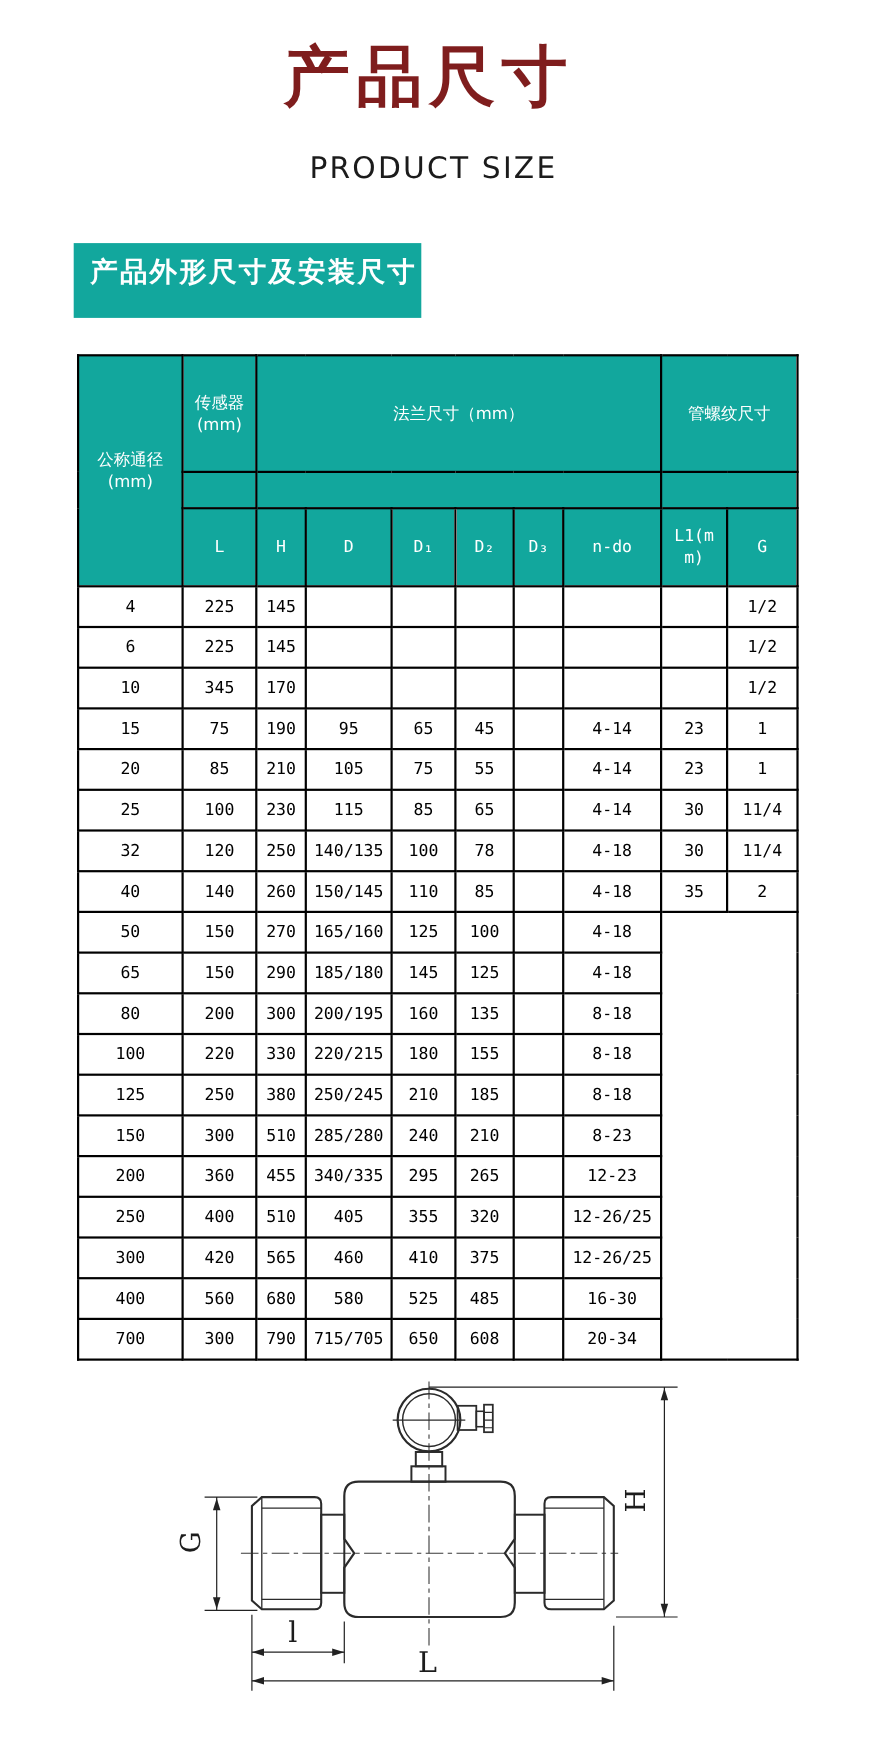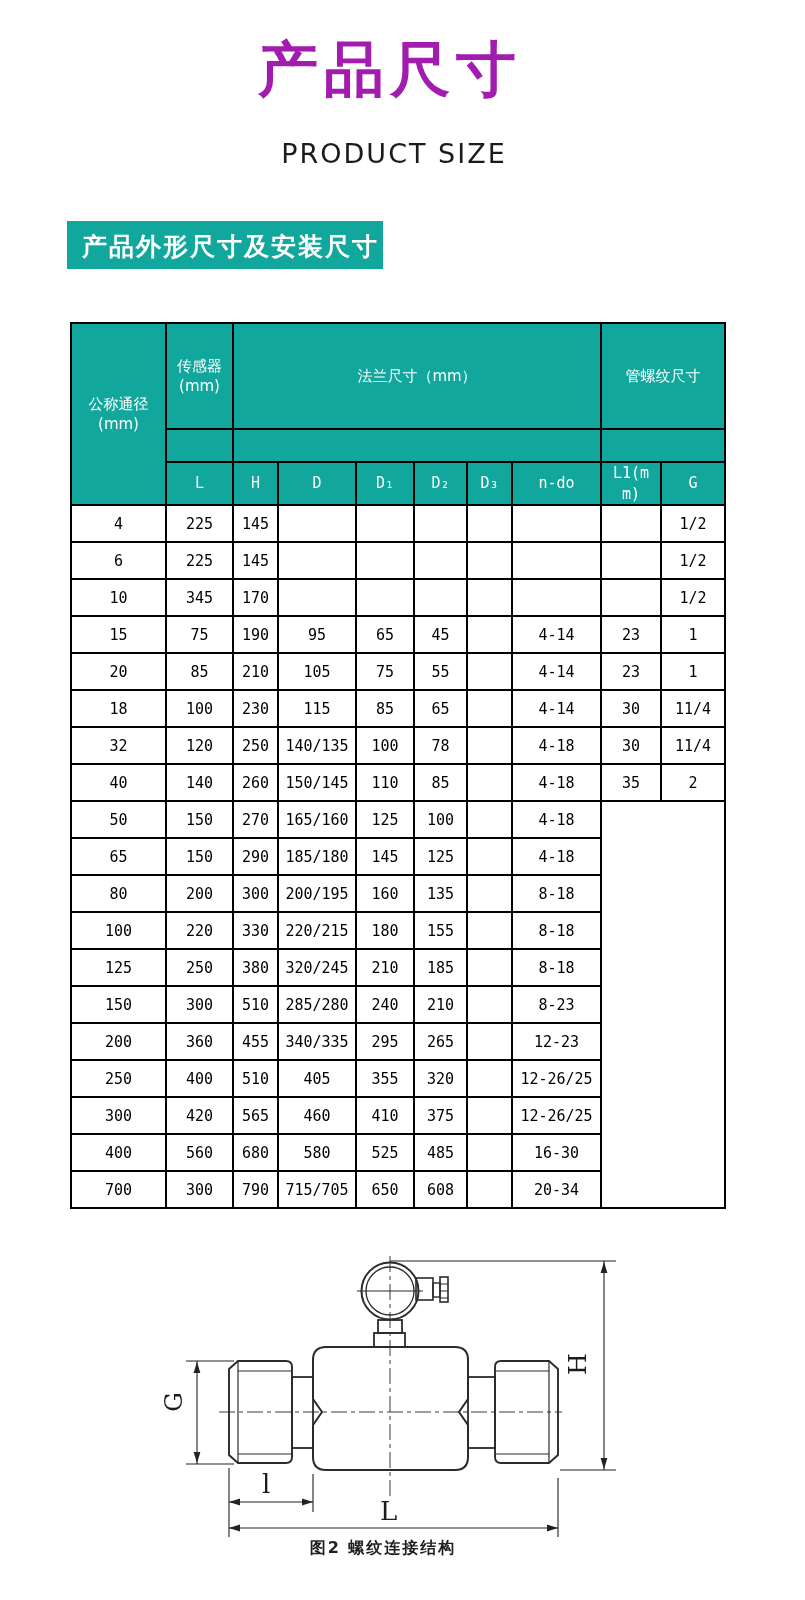--- a/index.html
+++ b/index.html
@@ -3,28 +3,28 @@
 <meta charset="utf-8">
 <style>
   html,body { margin:0; padding:0; background:#ffffff; }
   .page {
     position:relative; width:805px; height:1600px; background:#fff;
     font-family:"DejaVu Sans", sans-serif; overflow:hidden;
   }
   .title {
     position:absolute; top:30px; left:0; width:780px; margin:0;
     text-align:center; font-size:60px; font-weight:700; letter-spacing:6px;
-    color:#a21caf;
+    color:#7f1d1d;
   }
   .subtitle {
     position:absolute; top:138px; left:4px; width:780px;
     text-align:center; font-size:27px; letter-spacing:2px; color:#1b1b1b;
   }
   .banner {
-    position:absolute; left:67px; top:221px; width:316px; height:48px;
+    position:absolute; left:67px; top:221px; width:316px; height:68px;
     background:#12a79d; color:#ffffff; box-sizing:border-box;
     font-size:25px; font-weight:700; line-height:52px; padding-left:15px;
     letter-spacing:2px;
   }
   table.size-table {
     position:absolute; left:70px; top:322px; width:654px;
     border-collapse:collapse; table-layout:fixed;
   }
   .size-table th, .size-table td {
     border:2px solid #000; padding:0; text-align:center; vertical-align:middle;
@@ -33,21 +33,21 @@
   .size-table thead th {
     background:#12a79d; color:#ffffff; font-weight:400;
     font-family:"DejaVu Sans", sans-serif; font-size:15px; line-height:1.35;
   }
   tr.h1 { height:106px; }
   tr.h2 { height:33px; }
   tr.h3 { height:43px; }
   tr.h3 th {
     font-family:"DejaVu Sans Mono","DejaVu Sans",monospace; font-size:15px;
   }
-  th.th-l1 { font-size:13px; word-break:break-all; line-height:1.2; padding:0 3px; }
+  th.th-l1 { font-size:13px; word-break:break-all; line-height:1.2; padding:14px 3px; }
   .size-table tbody tr { height:37px; }
   .size-table tbody td {
     font-family:"DejaVu Sans Mono","DejaVu Sans",monospace;
     font-size:15px; color:#000; background:#fff;
   }
   .figure-svg { position:absolute; left:150px; top:1225px; }
   .caption {
     position:absolute; top:1538px; left:0; width:766px; text-align:center;
     font-size:16px; font-weight:700; letter-spacing:2px; color:#1f1f1f;
   }
@@ -164,21 +164,21 @@
           <td>210</td>
           <td>105</td>
           <td>75</td>
           <td>55</td>
           <td></td>
           <td>4-14</td>
           <td>23</td>
           <td>1</td>
         </tr>
         <tr>
-          <td>18</td>
+          <td>25</td>
           <td>100</td>
           <td>230</td>
           <td>115</td>
           <td>85</td>
           <td>65</td>
           <td></td>
           <td>4-14</td>
           <td>30</td>
           <td>11/4</td>
         </tr>
@@ -244,21 +244,21 @@
           <td>220/215</td>
           <td>180</td>
           <td>155</td>
           <td></td>
           <td>8-18</td>
         </tr>
         <tr>
           <td>125</td>
           <td>250</td>
           <td>380</td>
-          <td>320/245</td>
+          <td>250/245</td>
           <td>210</td>
           <td>185</td>
           <td></td>
           <td>8-18</td>
         </tr>
         <tr>
           <td>150</td>
           <td>300</td>
           <td>510</td>
           <td>285/280</td>
@@ -386,15 +386,14 @@
 
     <g>
       <line class="dim" x1="558" y1="1478" x2="558" y2="1537"></line>
       <line class="dim" x1="229" y1="1528" x2="558" y2="1528"></line>
       <polygon class="dimfill" points="229,1528 240,1524.6 240,1531.4"></polygon>
       <polygon class="dimfill" points="558,1528 547,1524.6 547,1531.4"></polygon>
       <text class="dimtext" x="380" y="1520" font-size="26">L</text>
     </g>
   </svg>
 
-  <div class="caption">图2  螺纹连接结构</div>
 
 </div>
 
 </body></html>

